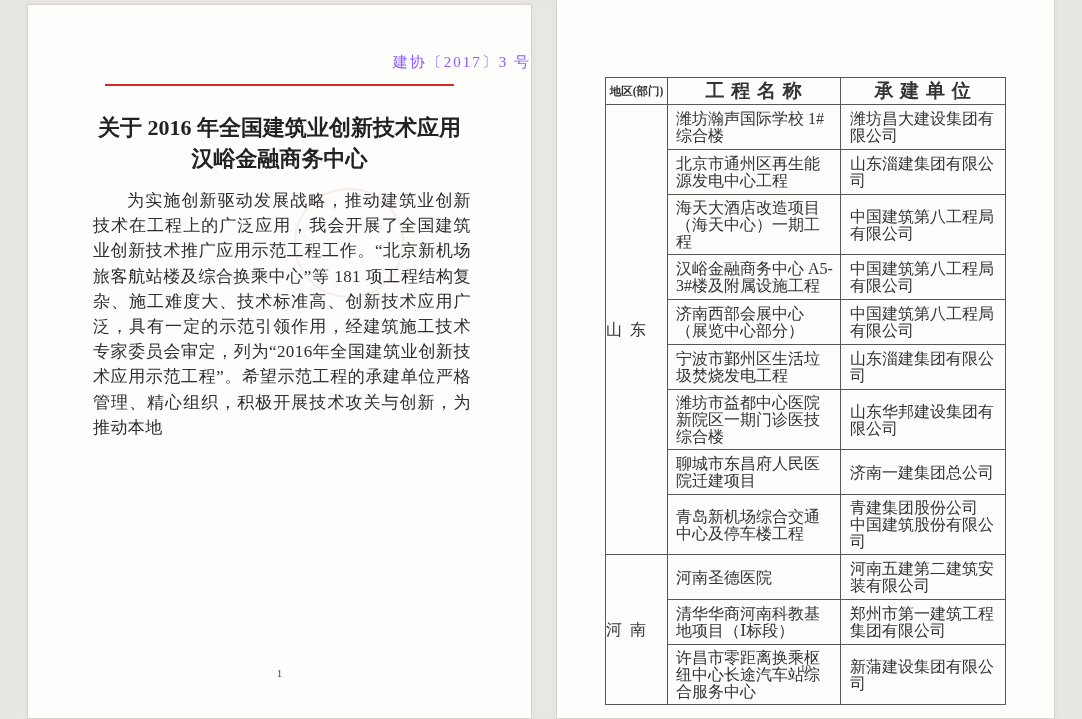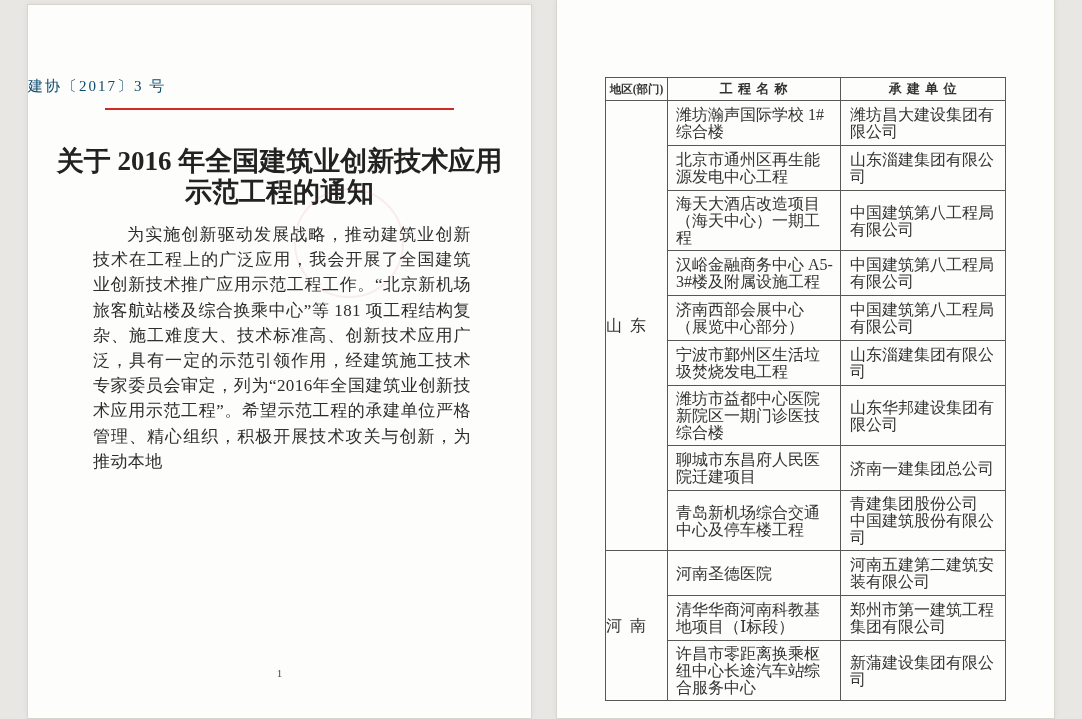--- a/index.html
+++ b/index.html
@@ -27,36 +27,36 @@
   .letterhead {
     display: inline-block;
     font-size: 52px;
     font-weight: 700;
     color: #e11414;
     letter-spacing: 1px;
     transform: scaleX(0.78);
     white-space: nowrap;
   }
   .doc-number {
-    margin-top: 72px;
-    text-align: left;
+    margin-top: 48px;
+    text-align: right;
     font-size: 15px;
     letter-spacing: 2px;
-    color: #0c4a6e;
+    color: #8b5cf6;
   }
   .red-rule {
     width: 349px;
     height: 2px;
     margin: 12px auto 0 auto;
     background: #d22a22;
   }
   .doc-title {
-    margin-top: 36px;
+    margin-top: 26px;
     text-align: center;
-    font-size: 27px;
+    font-size: 22px;
     font-weight: 700;
     line-height: 31px;
     color: #222;
   }
   .doc-body {
     width: 378px;
     margin: 14px 0 0 65px;
     font-size: 17px;
     line-height: 25.2px;
     letter-spacing: 0.4px;
@@ -93,21 +93,21 @@
   }
   .projects-table col.c-region     { width: 62px; }
   .projects-table col.c-project    { width: 173px; }
   .projects-table col.c-contractor { width: 165px; }
   .projects-table th, .projects-table td {
     border: 1px solid #5a5854;
     vertical-align: middle;
   }
   .projects-table th { height: 23px; font-weight: 700; color: #333; }
   .th-region  { font-size: 11.5px; font-weight: 600; letter-spacing: 0; }
-  .th-project, .th-contractor { font-size: 13px; letter-spacing: 1px; }
+  .th-project, .th-contractor { font-size: 19px; letter-spacing: 1px; }
   .projects-table td { height: 45px; font-size: 16px; line-height: 17px; color: #333; }
   .region-cell {
     font-size: 13px;
     letter-spacing: 2px;
   }
   .project-cell    { padding: 4px 6px 4px 8px; }
   .contractor-cell { padding: 4px 2px 4px 9px; white-space: pre-line; }
 </style>
 </head>
 <body>
@@ -117,21 +117,21 @@
   <div class="page page-left">
     <div class="seal"></div>
 
 
     <div class="doc-number">建协〔2017〕3 号</div>
 
     <div class="red-rule"></div>
 
     <div class="doc-title">
       <span>关于 2016 年全国建筑业创新技术应用</span><br>
-      <span>示范工程的通知</span>
+      <span>汉峪金融商务中心</span>
     </div>
 
     <div class="doc-body">
       <p class="indent">为实施创新驱动发展战略，推动建筑业创新技术在工程上的广泛应用，我会开展了全国建筑业创新技术推广应用示范工程工作。“北京新机场旅客航站楼及综合换乘中心”等 181 项工程结构复杂、施工难度大、技术标准高、创新技术应用广泛，具有一定的示范引领作用，经建筑施工技术专家委员会审定，列为“2016年全国建筑业创新技术应用示范工程”。希望示范工程的承建单位严格管理、精心组织，积极开展技术攻关与创新，为推动本地</p>
     </div>
 
     <div class="page-num">1</div>
   </div>
 
   <div class="page page-right">

